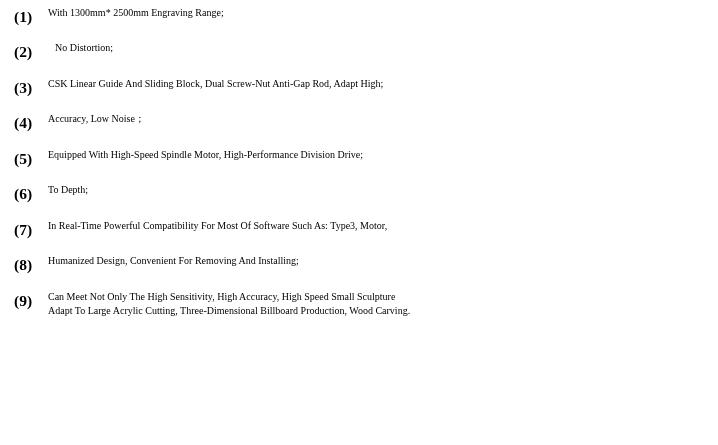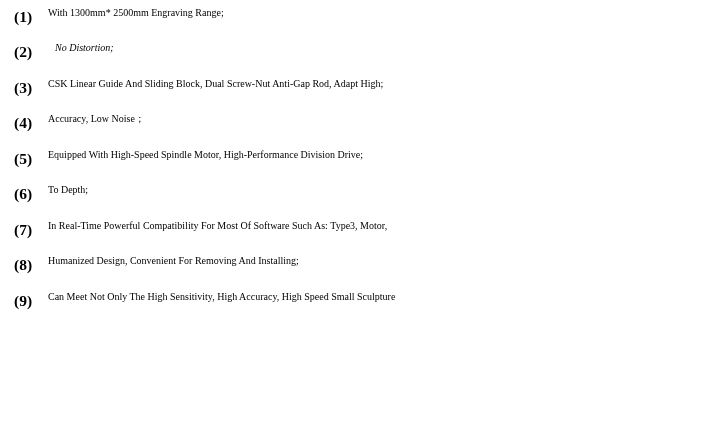--- a/index.html
+++ b/index.html
@@ -36,21 +36,20 @@
   .body {
     flex: 1 1 auto;
     font-size: 10px;
     line-height: 1.45;
   }
   .body .line {
     white-space: pre-wrap;
   }
   .body .line.indent {
     padding-left: 7px;
-    font-style: italic;
   }
 </style>
 </head>
 <body>
 
 <div id="doc">
 
   <div class="item">
     <div class="marker">(1)</div>
     <div class="body">
@@ -104,16 +103,17 @@
     <div class="marker">(8)</div>
     <div class="body">
       <div class="line">Humanized Design, Convenient For Removing And Installing;</div>
     </div>
   </div>
 
   <div class="item">
     <div class="marker">(9)</div>
     <div class="body">
       <div class="line">Can Meet Not Only The High Sensitivity, High Accuracy, High Speed Small Sculpture</div>
+      <div class="line">Adapt To Large Acrylic Cutting, Three-Dimensional Billboard Production, Wood Carving.</div>
     </div>
   </div>
 
 </div>
 
 </body></html>

